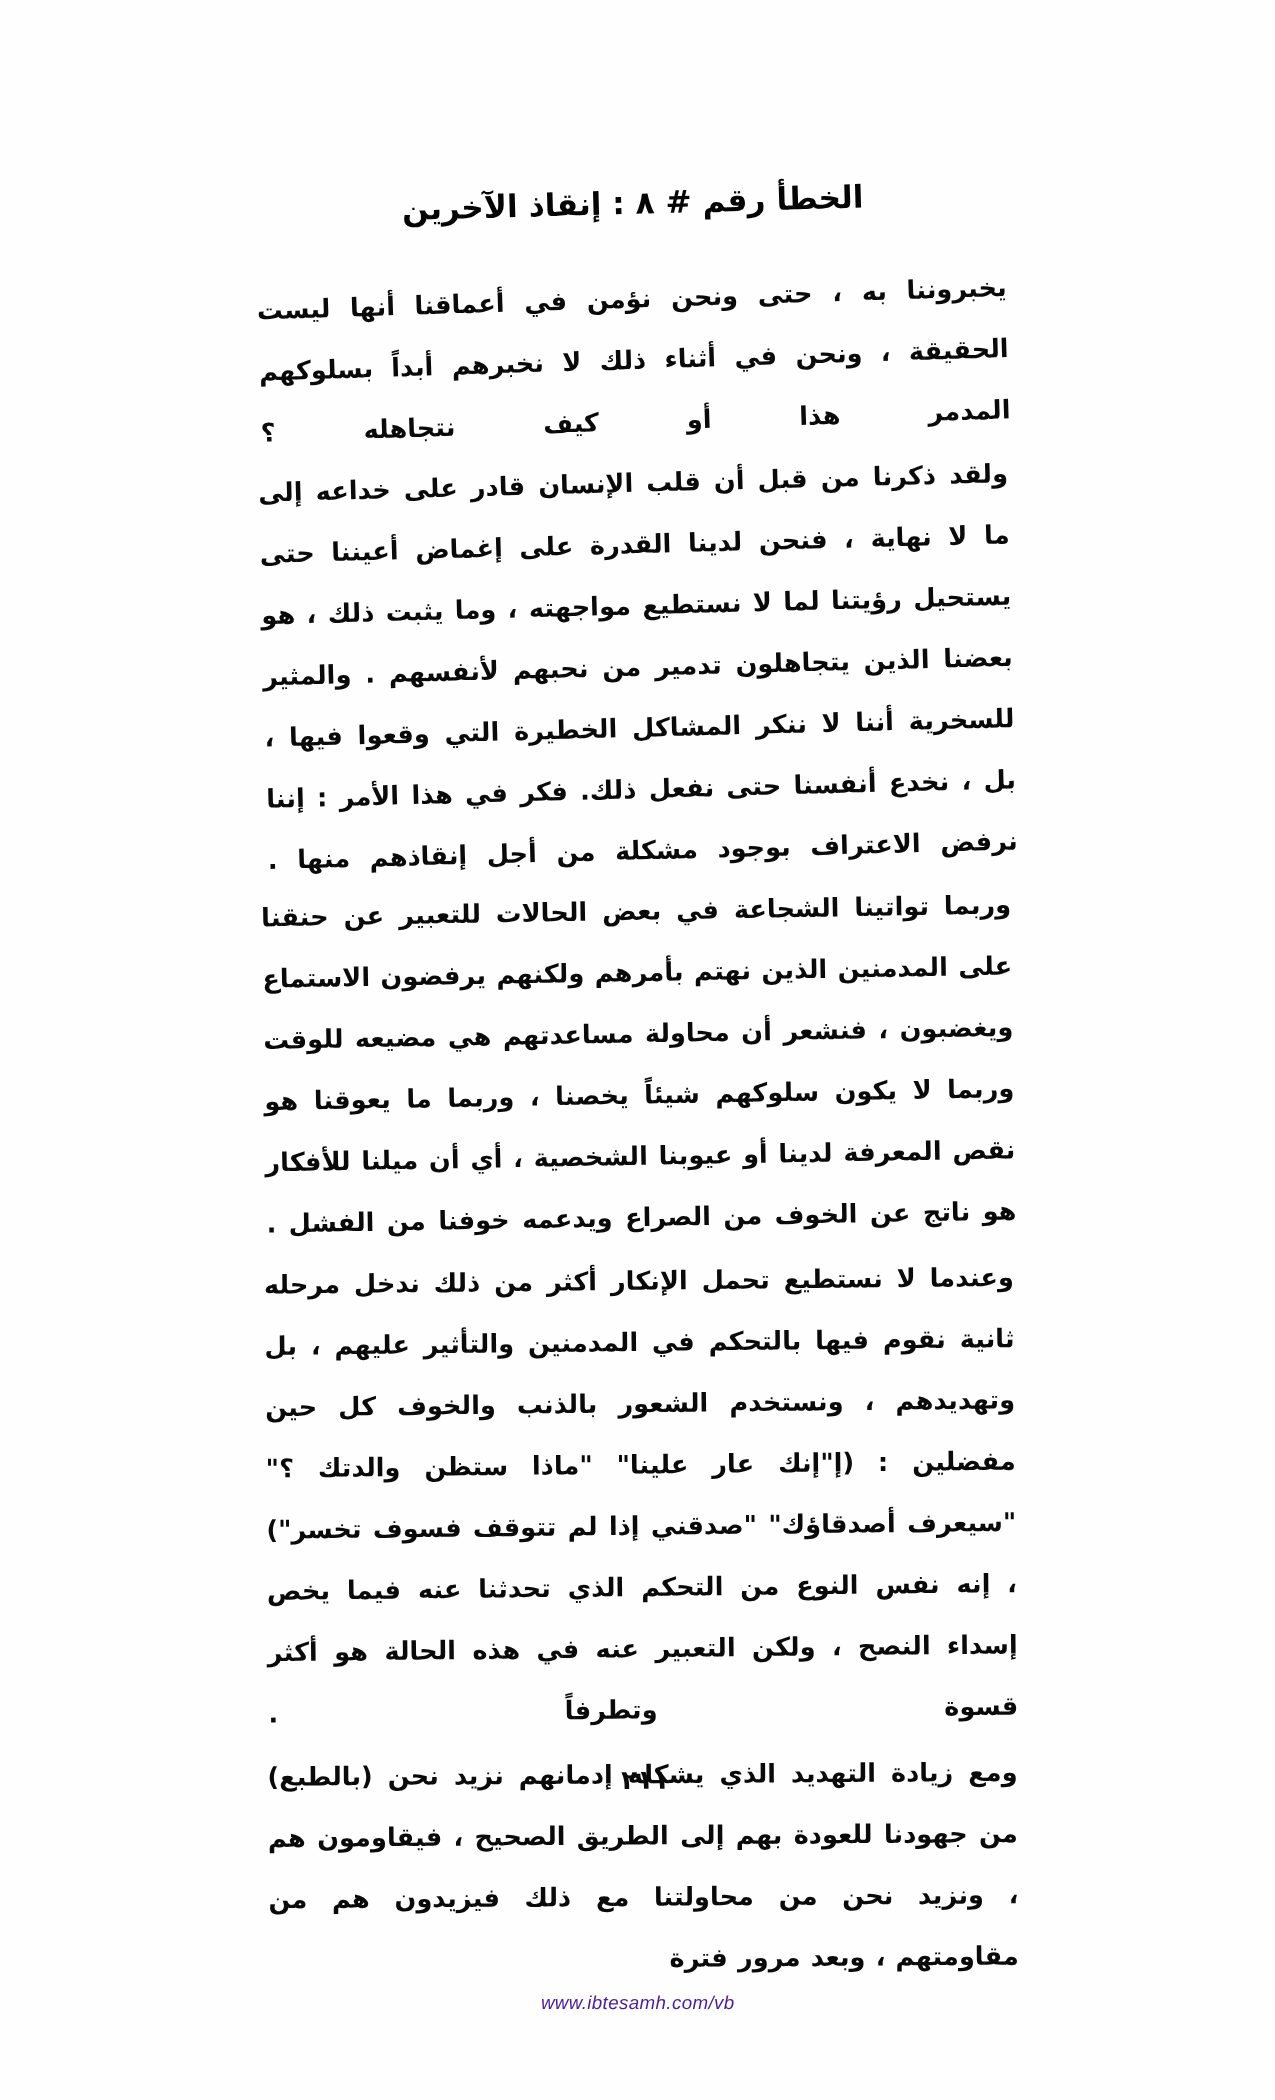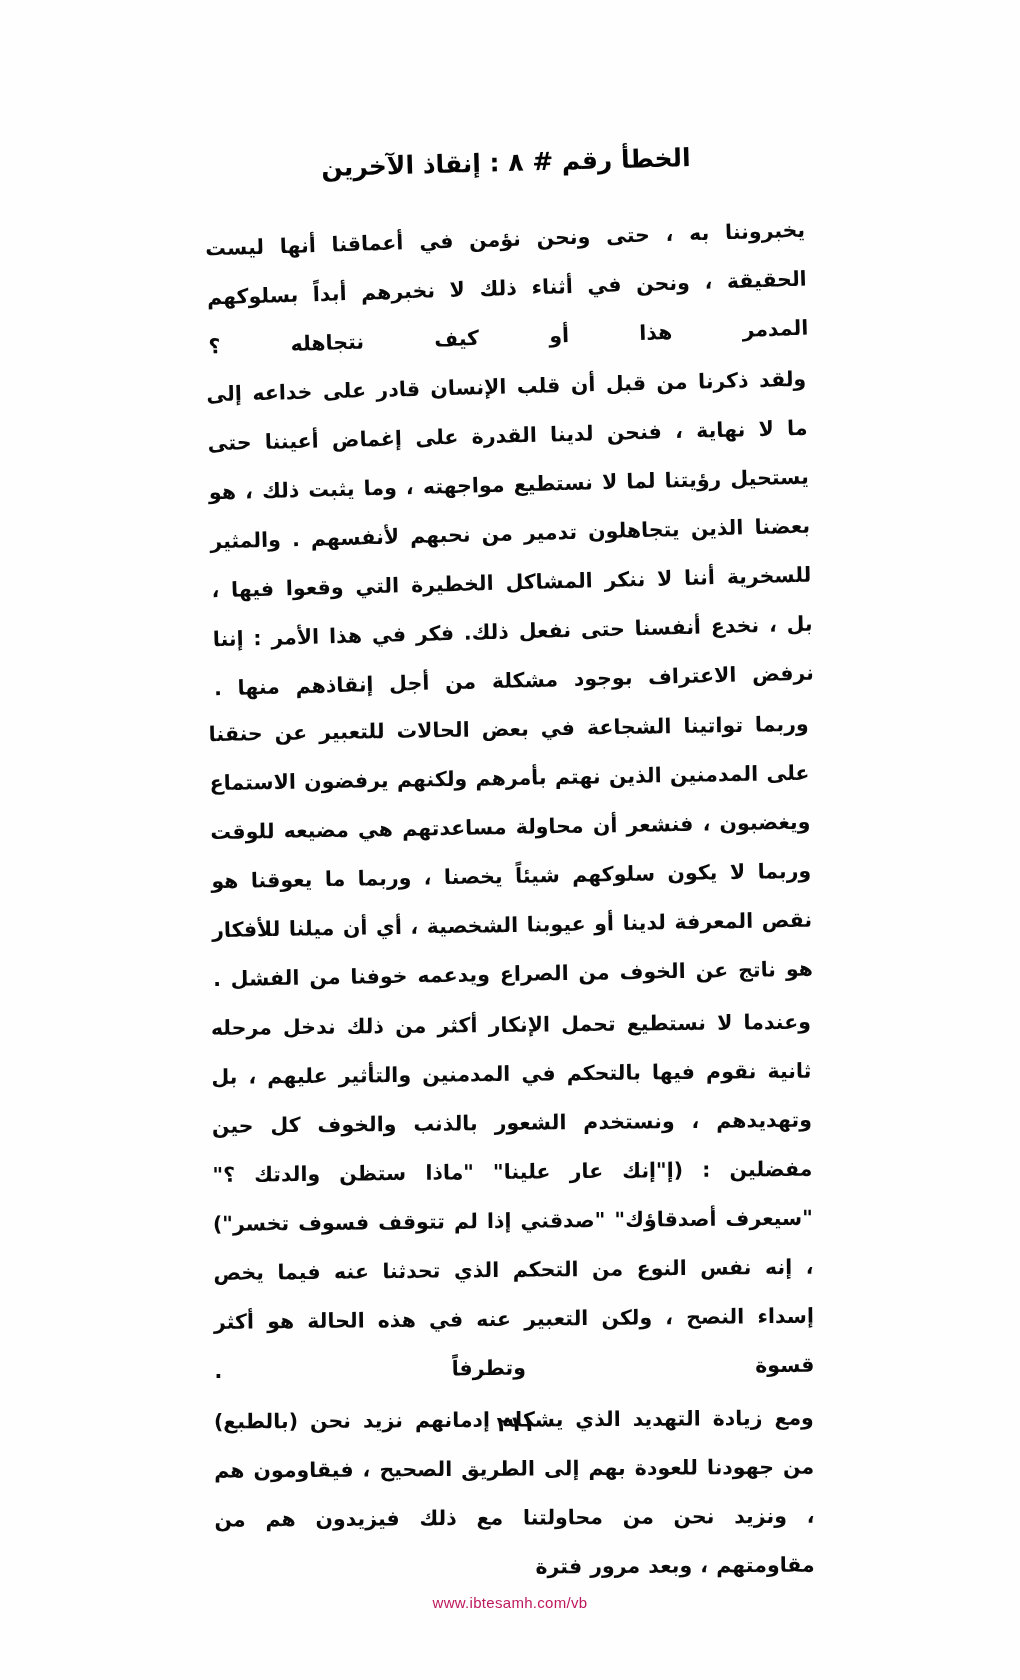--- a/index.html
+++ b/index.html
@@ -99,24 +99,25 @@
 
   
   .watermark {
     position: absolute;
     top: 1594px;
     left: 0;
     width: 1020px;
     text-align: center;
     font-size: 15px;
     font-weight: 400;
-    color: #be185d;
+    color: #4c1d95;
     letter-spacing: 0.3px;
     direction: ltr;
     font-family: "Liberation Sans", sans-serif;
+    font-style: italic;
   }
 </style>
 </head>
 <body>
 
 <div class="page-sheet">
   <div class="scan-body">
 
     <div class="doc-title">الخطأ رقم # ٨ : إنقاذ الآخرين</div>
 

